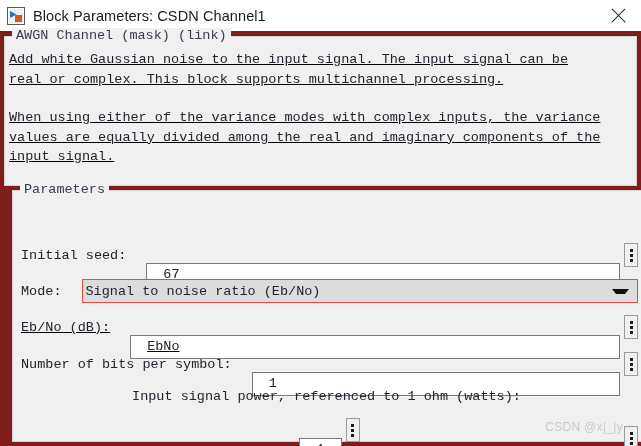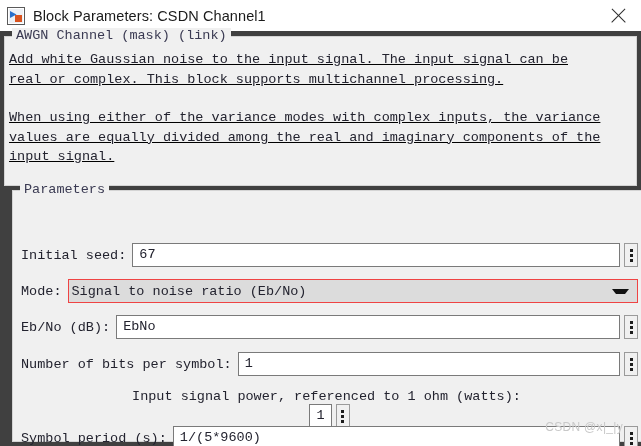--- a/index.html
+++ b/index.html
@@ -69,21 +69,21 @@
   }
   .close-btn::before { transform: rotate(45deg); }
   .close-btn::after  { transform: rotate(-45deg); }
 
   
   .body-area {
     position: absolute;
     left: 0; top: 31px;
     width: 641px;
     height: 415px;
-    background: #404040;
+    background: #7f1d1d;
     box-sizing: border-box;
   }
 
   
   .group {
     position: absolute;
     box-sizing: border-box;
     border: 1px solid #d4d4d4;
     background: #f0f0f0;
   }
@@ -136,20 +136,21 @@
     width: 633px;
   }
   .prow {
     position: absolute;
     left: 8px;
     height: 24px;
     display: flex;
     align-items: center;
     width: 617px;
     box-sizing: border-box;
+    gap: 14px;
   }
   .prow-label {
     font-family: "Liberation Mono", monospace;
     font-size: 13.5px;
     color: #23232f;
     white-space: nowrap;
     flex: 0 0 auto;
     padding-right: 6px;
   }
   .field-wrap {
@@ -162,25 +163,26 @@
   .text-field {
     flex: 1 1 auto;
     min-width: 0;
     height: 24px;
     box-sizing: border-box;
     border: 1px solid #7a7a7a;
     background: #ffffff;
     font-family: "Liberation Mono", monospace;
     font-size: 13.5px;
     color: #23232f;
-    padding: 0 6px;
+    padding: 0 16px;
     line-height: 22px;
     white-space: nowrap;
     overflow: hidden;
     outline: none;
+    margin-top: 20px;
   }
   .dots-btn {
     flex: 0 0 14px;
     width: 14px;
     height: 24px;
     margin-left: 4px;
     box-sizing: border-box;
     border: 1px solid #9a9a9a;
     background: #f0f0f0;
     display: flex;
@@ -287,21 +289,21 @@
           </div>
           <div class="prow" style="top: 88px;">
             <span class="prow-label">Mode:</span>
             <span class="field-wrap">
               <span class="dropdown">
                 <span class="dropdown-text">Signal to noise ratio  (Eb/No)</span>
                 <span class="caret"></span>
               </span>
             </span>
           </div>
-          <div class="prow" style="top: 124px;">
+          <div class="prow" style="top: 124px; text-decoration: underline;">
             <span class="prow-label">Eb/No (dB):</span>
             <span class="field-wrap">
               <span class="text-field">EbNo</span>
               <span class="dots-btn">
                 <i></i>
                 <i></i>
                 <i></i>
               </span>
             </span>
           </div>
@@ -321,21 +323,20 @@
             <span class="field-wrap">
               <span class="text-field">1</span>
               <span class="dots-btn">
                 <i></i>
                 <i></i>
                 <i></i>
               </span>
             </span>
           </div>
           <div class="prow" style="top: 235px;">
-            <span class="prow-label">Symbol period (s):</span>
             <span class="field-wrap">
               <span class="text-field">1/(5*9600)</span>
               <span class="dots-btn">
                 <i></i>
                 <i></i>
                 <i></i>
               </span>
             </span>
           </div>
         </div>

